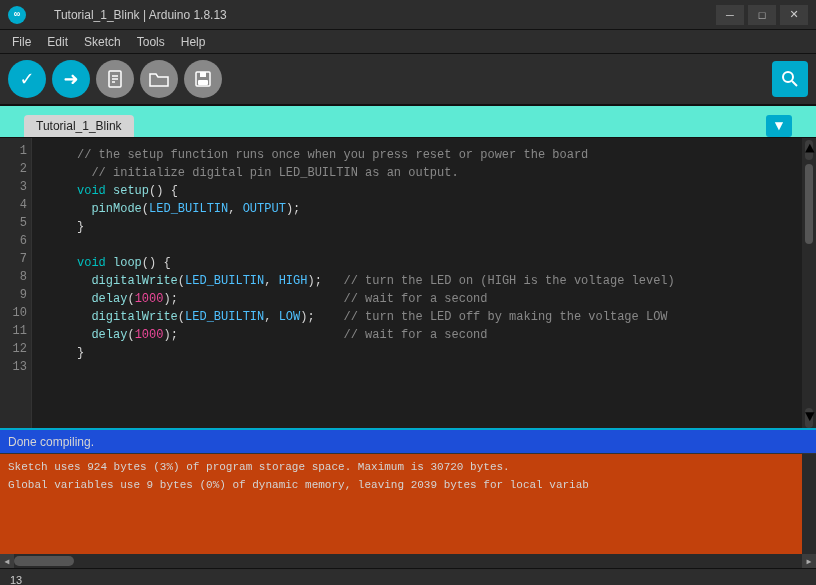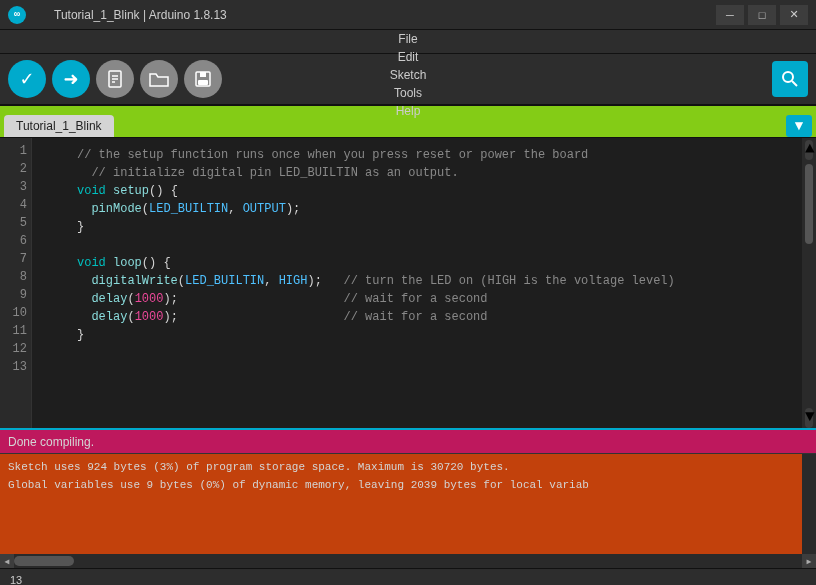--- a/index.html
+++ b/index.html
@@ -57,23 +57,22 @@
       align-items: center;
       justify-content: center;
     }
 
     
     #menu-bar {
       background: #2d2d2d;
       height: 24px;
       display: flex;
       align-items: center;
-      padding: 0 16px;
+      padding: 0 4px;
       border-bottom: 1px solid #111;
-      flex-direction: column;
     }
     .menu-item {
       color: #ccc;
       font-family: Arial, sans-serif;
       font-size: 12px;
       padding: 2px 8px;
       cursor: pointer;
     }
 
     
@@ -111,25 +110,25 @@
       display: flex;
       align-items: center;
       justify-content: center;
       cursor: pointer;
       color: white;
       font-size: 18px;
     }
 
     
     #tab-bar {
-      background: #84cc16;
+      background: #5eead4;
       height: 32px;
       display: flex;
       align-items: flex-end;
-      padding: 0 4px;
+      padding: 0 24px;
       border-bottom: 1px solid #111;
     }
     .tab {
       background: #d4d4d4;
       color: #222;
       font-family: Arial, sans-serif;
       font-size: 12px;
       padding: 4px 12px;
       cursor: pointer;
       border-top-left-radius: 4px;
@@ -200,21 +199,21 @@
     }
     .scrollbar-thumb {
       width: 8px;
       margin: 2px auto;
       background: #555;
       border-radius: 4px;
     }
 
     
     #output-header {
-      background: #be185d;
+      background: #1d4ed8;
       height: 26px;
       display: flex;
       align-items: center;
       border-top: 2px solid #00aacc;
       border-bottom: 1px solid #333;
       padding: 0 8px;
     }
     #output-header .done-label {
       color: #d4d4d4;
       font-family: Arial, sans-serif;
@@ -381,20 +380,21 @@
   <div id="code-area">
     <div class="code-line"><span class="c-comment">// the setup function runs once when you press reset or power the board</span></div>
     <div class="code-line"><span class="c-normal">  </span><span class="c-comment">// initialize digital pin LED_BUILTIN as an output.</span></div>
     <div class="code-line"><span class="c-keyword">void</span><span class="c-normal"> </span><span class="c-function">setup</span><span class="c-normal">() {</span></div>
     <div class="code-line"><span class="c-normal">  </span><span class="c-function">pinMode</span><span class="c-normal">(</span><span class="c-const">LED_BUILTIN</span><span class="c-normal">, </span><span class="c-const">OUTPUT</span><span class="c-normal">);</span></div>
     <div class="code-line"><span class="c-normal">}</span></div>
     <div class="code-line"></div>
     <div class="code-line"><span class="c-keyword">void</span><span class="c-normal"> </span><span class="c-function">loop</span><span class="c-normal">() {</span></div>
     <div class="code-line"><span class="c-normal">  </span><span class="c-function">digitalWrite</span><span class="c-normal">(</span><span class="c-const">LED_BUILTIN</span><span class="c-normal">, </span><span class="c-const">HIGH</span><span class="c-normal">);   </span><span class="c-comment">// turn the LED on (HIGH is the voltage level)</span></div>
     <div class="code-line"><span class="c-normal">  </span><span class="c-function">delay</span><span class="c-normal">(</span><span class="c-number">1000</span><span class="c-normal">);                       </span><span class="c-comment">// wait for a second</span></div>
+    <div class="code-line"><span class="c-normal">  </span><span class="c-function">digitalWrite</span><span class="c-normal">(</span><span class="c-const">LED_BUILTIN</span><span class="c-normal">, </span><span class="c-const">LOW</span><span class="c-normal">);    </span><span class="c-comment">// turn the LED off by making the voltage LOW</span></div>
     <div class="code-line"><span class="c-normal">  </span><span class="c-function">delay</span><span class="c-normal">(</span><span class="c-number">1000</span><span class="c-normal">);                       </span><span class="c-comment">// wait for a second</span></div>
     <div class="code-line"><span class="c-normal">}</span></div>
   </div>
   <div id="editor-scrollbar">
     <div style="width:8px;height:20px;background:#3d3d3d;border-radius:4px;margin-top:2px;">▲</div>
     <div style="width:8px;height:80px;background:#555;border-radius:4px;margin:4px auto;" class="scrollbar-thumb"></div>
     <div style="width:8px;height:20px;background:#3d3d3d;border-radius:4px;margin-top:auto;">▼</div>
   </div>
 </div>
 

